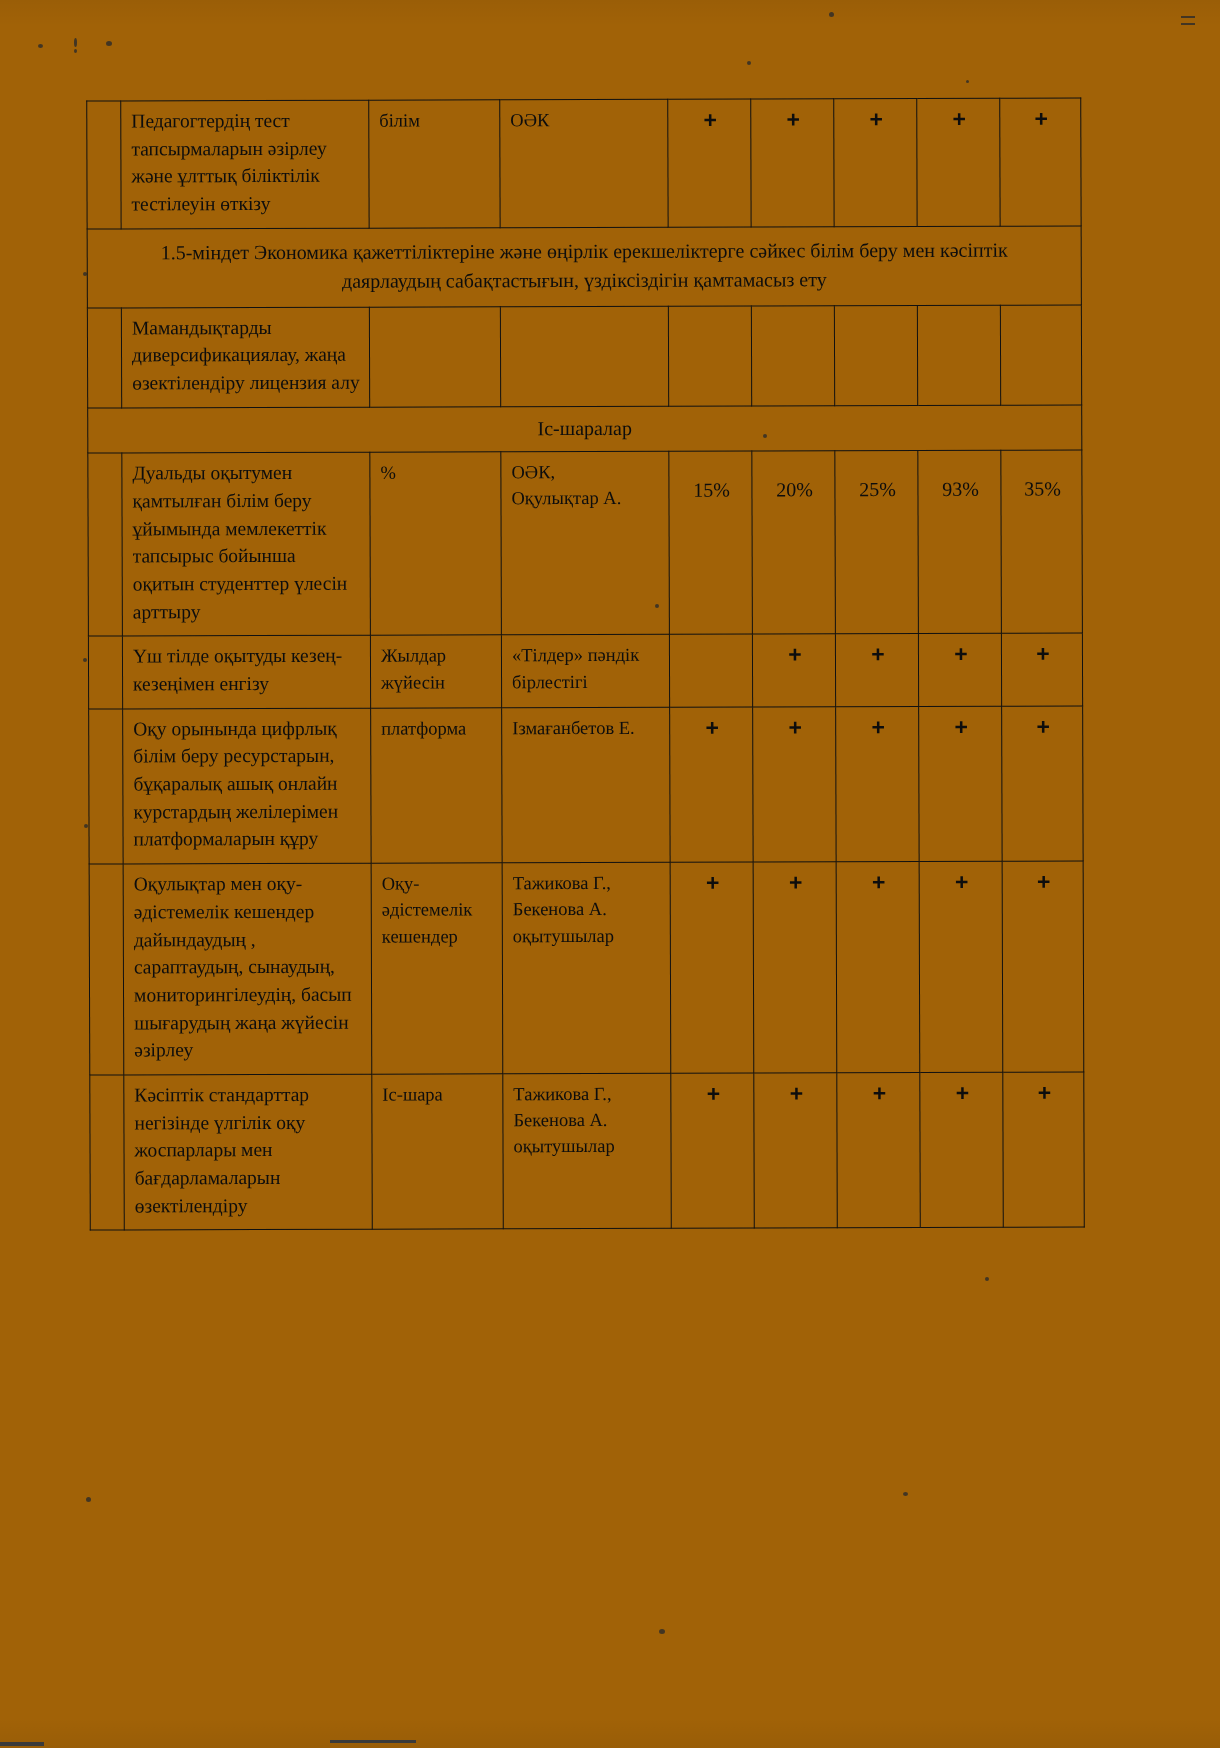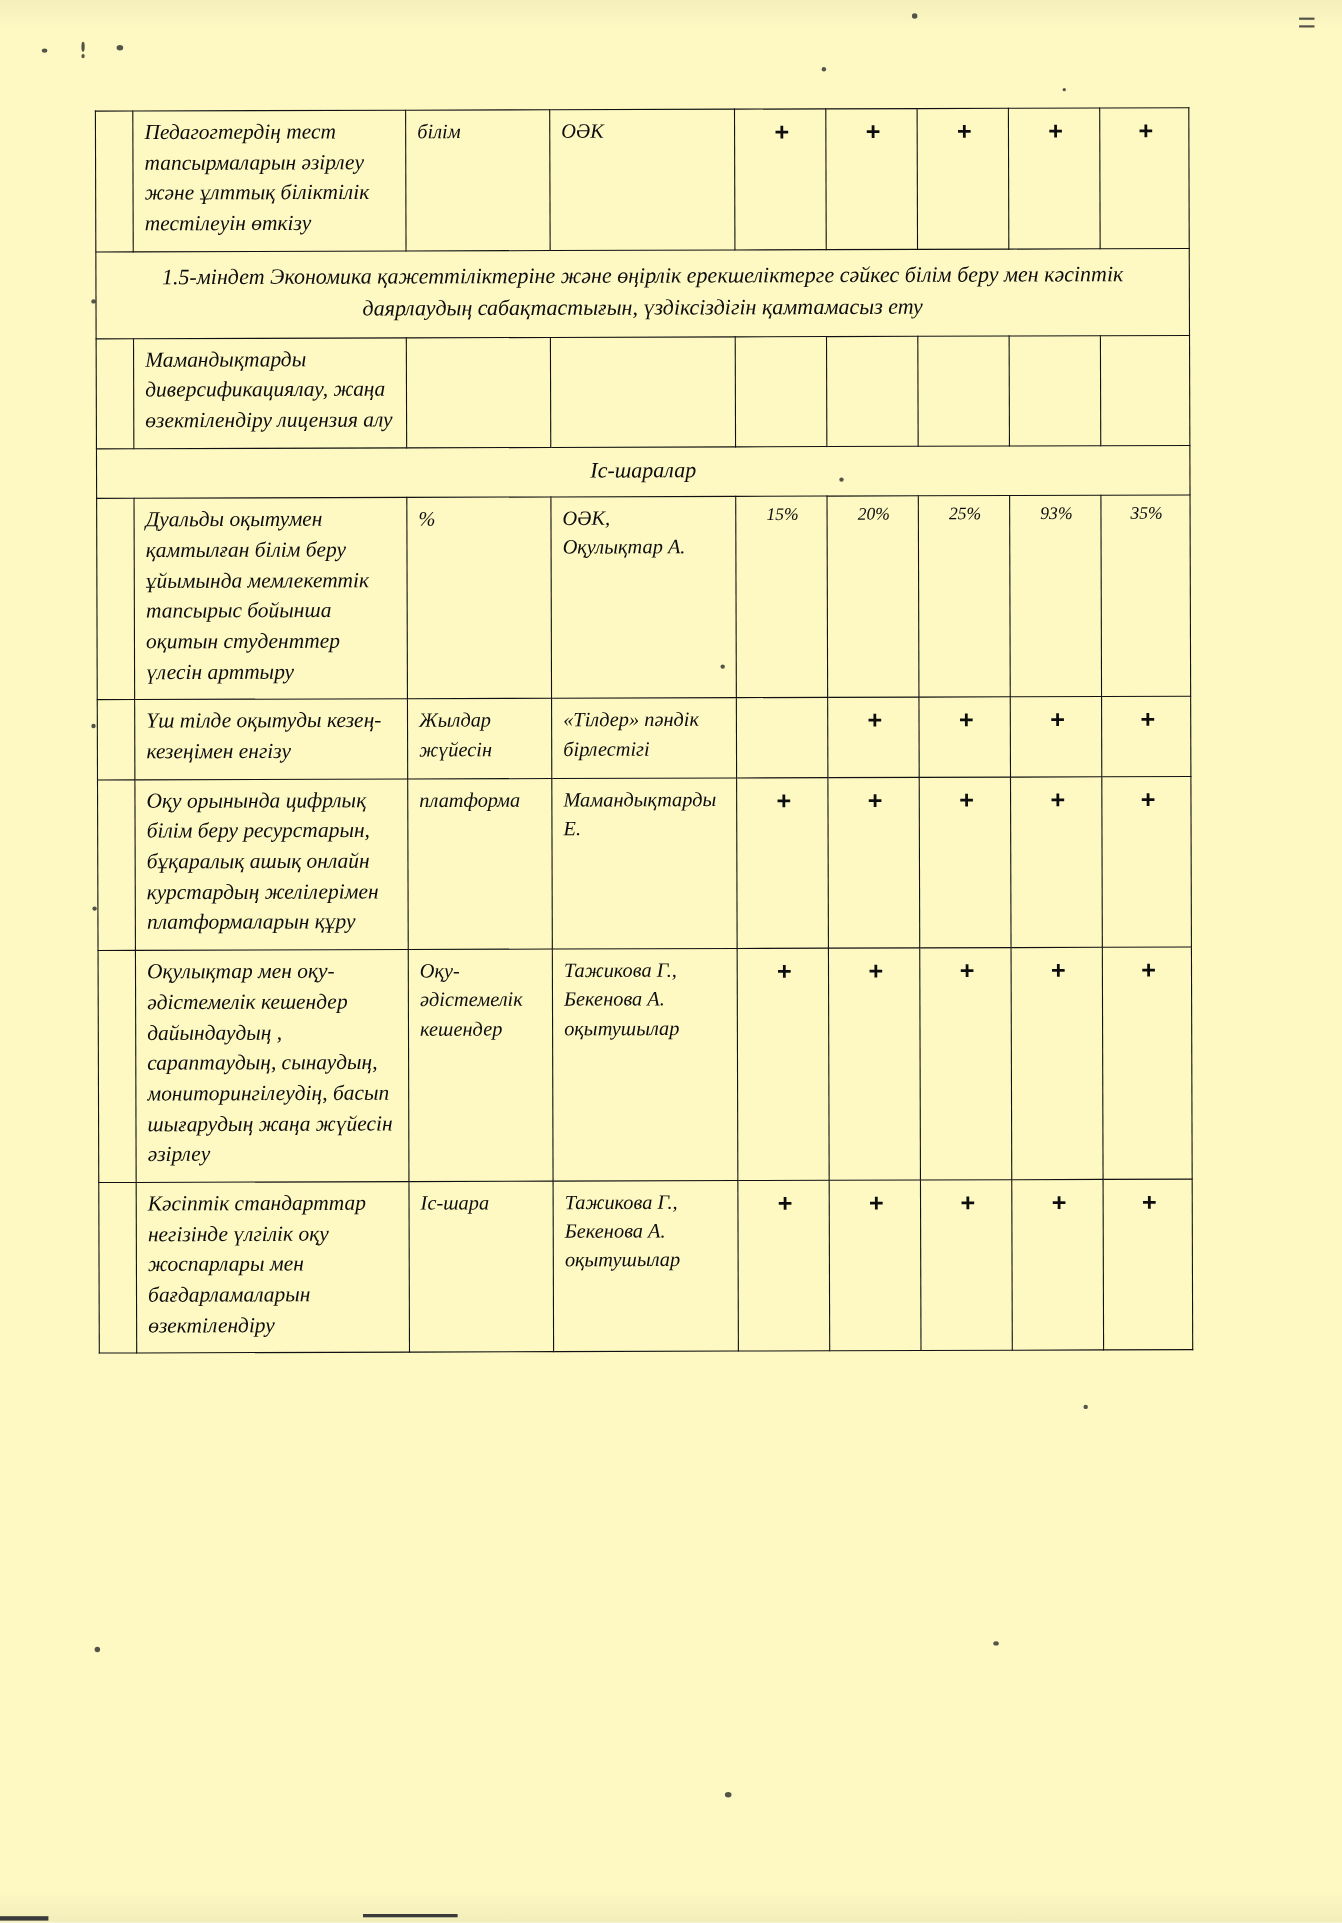--- a/index.html
+++ b/index.html
@@ -14,22 +14,21 @@
     position: relative;
     font-family: "Liberation Serif", "DejaVu Serif", serif;
     color: #0d0d0d;
     overflow: hidden;
   }
 
   
   .page {
     position: absolute;
     inset: 0;
-    background: #fef9c3;
-    font-style: italic;
+    background: #a16207;
   }
   .speck {
     position: absolute;
     background: #2a2a2a;
     border-radius: 50%;
     opacity: .8;
   }
   .mark-dash {
     position: absolute;
     background: #3a3a3a;
@@ -67,22 +66,22 @@
   td.num-cell  { padding: 0; }
   td.mark-cell {
     text-align: center;
     font-size: 23px;
     padding-top: 4px;
     font-family: "Liberation Sans", sans-serif;
     font-weight: 600;
   }
   td.pct-cell {
     text-align: center;
-    font-size: 16px;
-    padding-top: 6px;
+    font-size: 20px;
+    padding-top: 24px;
   }
   td.unit-cell, td.resp-cell {
     font-size: 18.5px;
     padding-top: 7px;
   }
   td.name-cell {
     font-size: 19.5px;
   }
 
   
@@ -211,21 +210,21 @@
         <td class="mark-cell">+</td>
         <td class="mark-cell">+</td>
         <td class="mark-cell">+</td>
         <td class="mark-cell">+</td>
       </tr>
 
       <tr>
         <td class="num-cell"></td>
         <td class="name-cell nowrap-break">Оқу орынында цифрлық білім беру ресурстарын, бұқаралық ашық онлайн курстардың желілерімен платформаларын құру</td>
         <td class="unit-cell">платформа</td>
-        <td class="resp-cell">Мамандықтарды Е.</td>
+        <td class="resp-cell">Ізмағанбетов Е.</td>
         <td class="mark-cell">+</td>
         <td class="mark-cell">+</td>
         <td class="mark-cell">+</td>
         <td class="mark-cell">+</td>
         <td class="mark-cell">+</td>
       </tr>
 
       <tr>
         <td class="num-cell"></td>
         <td class="name-cell nowrap-break">Оқулықтар мен оқу-әдістемелік кешендер дайындаудың , сараптаудың, сынаудың, мониторингілеудің, басып шығарудың жаңа жүйесін әзірлеу</td>

